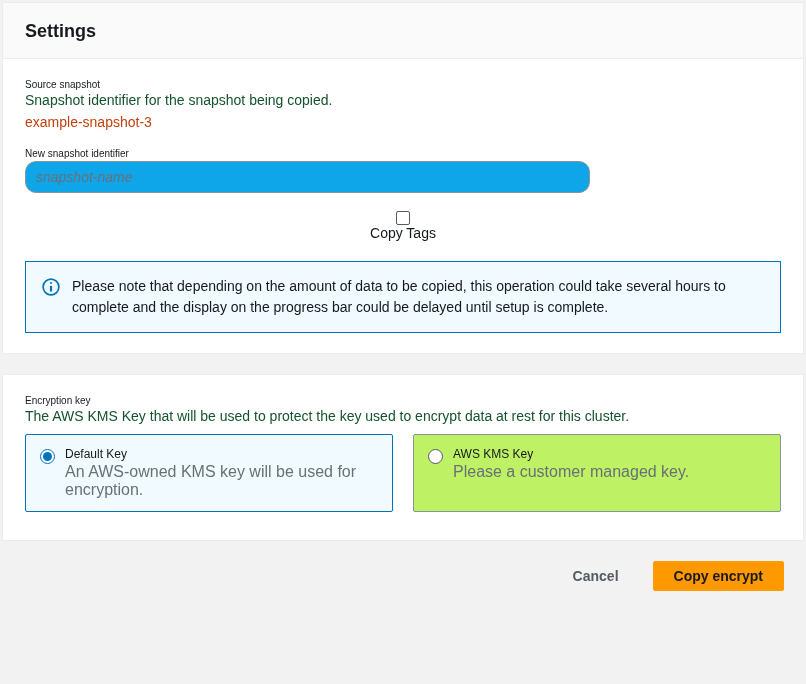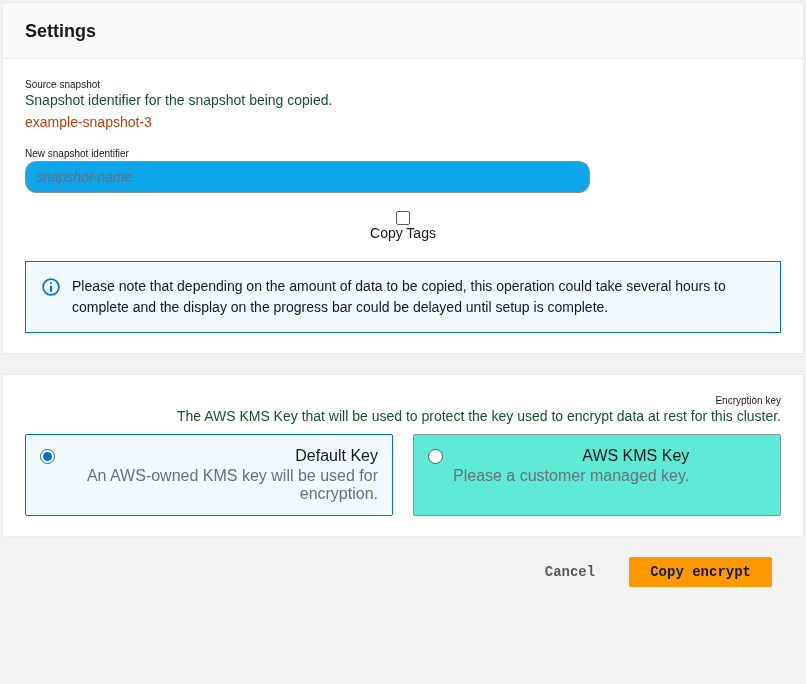--- a/index.html
+++ b/index.html
@@ -102,21 +102,21 @@
     }
     .radio-card {
       flex: 1;
       border: 1px solid #879596;
       border-radius: 2px;
       padding: 12px 14px;
       display: flex;
       gap: 10px;
       align-items: flex-start;
       cursor: pointer;
-      background: #5eead4;
+      background: #bef264;
     }
     .radio-card.selected {
       border-color: #0073bb;
       background: #f1faff;
     }
     .radio-circle {
       width: 15px;
       height: 15px;
       border: 1px solid #545b64;
       border-radius: 50%;
@@ -132,34 +132,33 @@
       content: "";
       width: 9px;
       height: 9px;
       background: #0073bb;
       border-radius: 50%;
       position: absolute;
       top: 2px;
       left: 2px;
     }
     .radio-title {
-      font-size: 16px;
+      font-size: 12px;
       color: #16191f;
     }
     .radio-sub {
       font-size: 16px;
       color: #687078;
       margin-top: 2px;
     }
     .button-row {
       display: flex;
       justify-content: flex-end;
       gap: 14px;
-      padding: 20px 34px 6px 22px;
-      font-family: Liberation Mono, monospace;
+      padding: 20px 22px 6px 22px;
     }
     .btn {
       font-size: 14px;
       font-weight: 700;
       padding: 6px 20px;
       border-radius: 2px;
       cursor: pointer;
       border: none;
       background: none;
       font-family: inherit;
@@ -209,21 +208,21 @@
       </span>
       <div class="info-text">Please note that depending on the amount of data to be copied, this operation could take several hours to complete and the display on the progress bar could be delayed until setup is complete.</div>
     </div>
 
   </div>
 </div>
 
 <div class="panel">
   <div class="panel-body">
 
-    <div class="field" style="margin-bottom:0;text-align:right;">
+    <div class="field" style="margin-bottom:8px;">
       <div class="field-label">Encryption key</div>
       <div class="field-hint">The AWS KMS Key that will be used to protect the key used to encrypt data at rest for this cluster.</div>
 
       <div class="radio-row">
         <div class="radio-card selected">
           <span class="radio-circle"></span>
           <div>
             <div class="radio-title">Default Key</div>
             <div class="radio-sub">An AWS-owned KMS key will be used for encryption.</div>
           </div>

